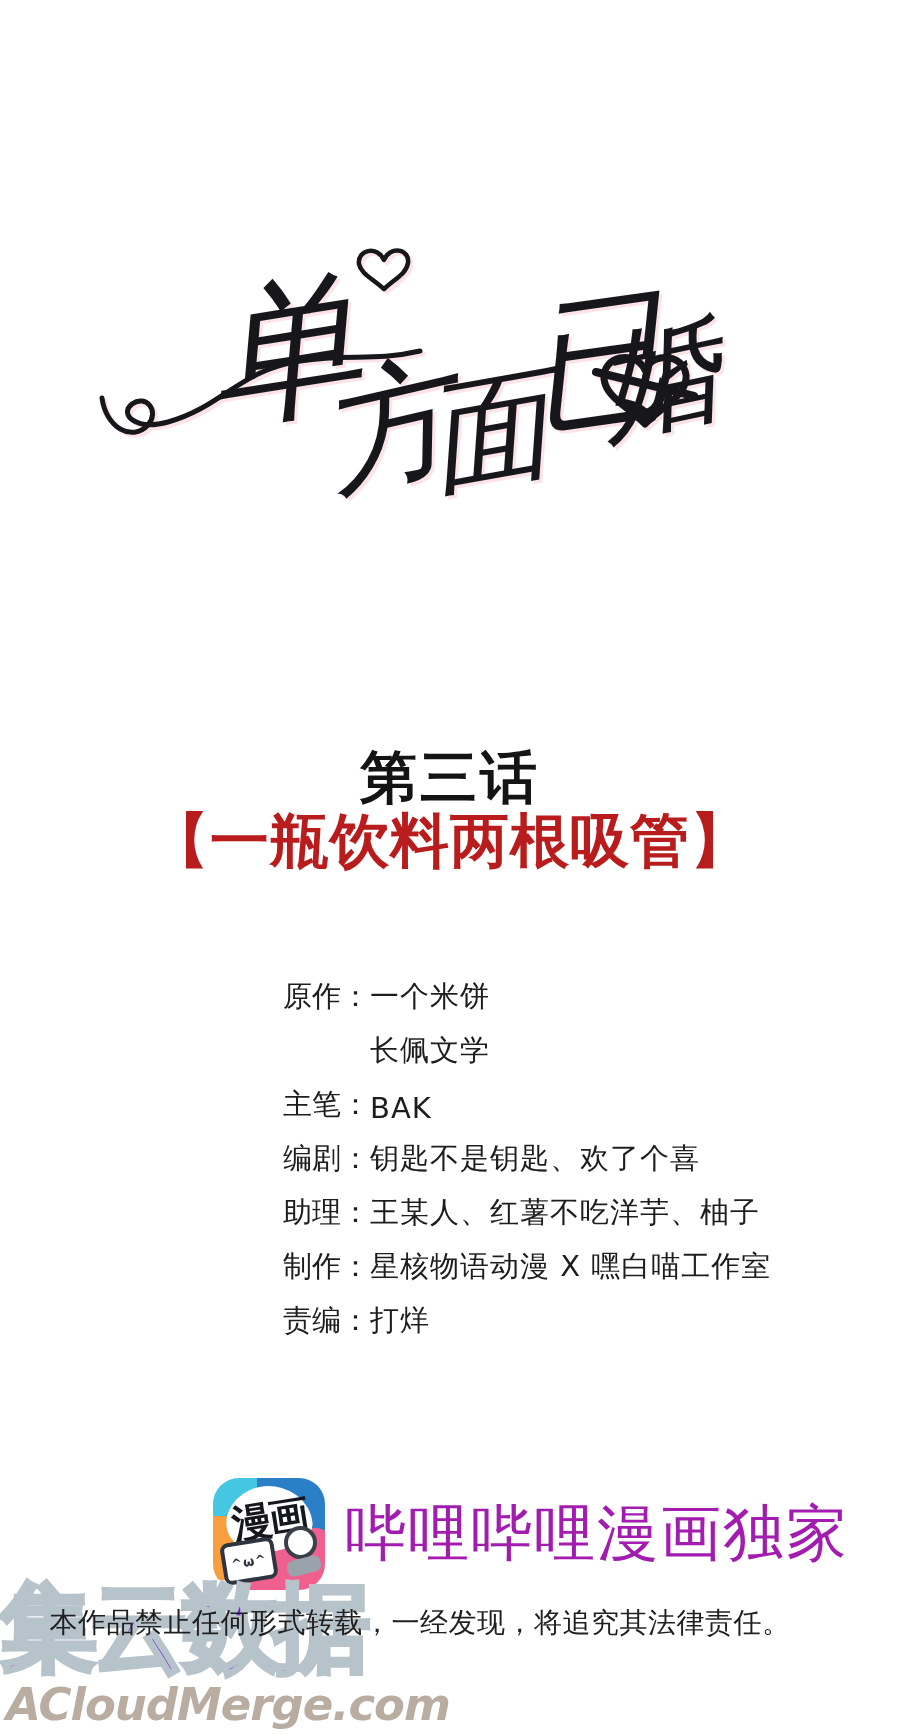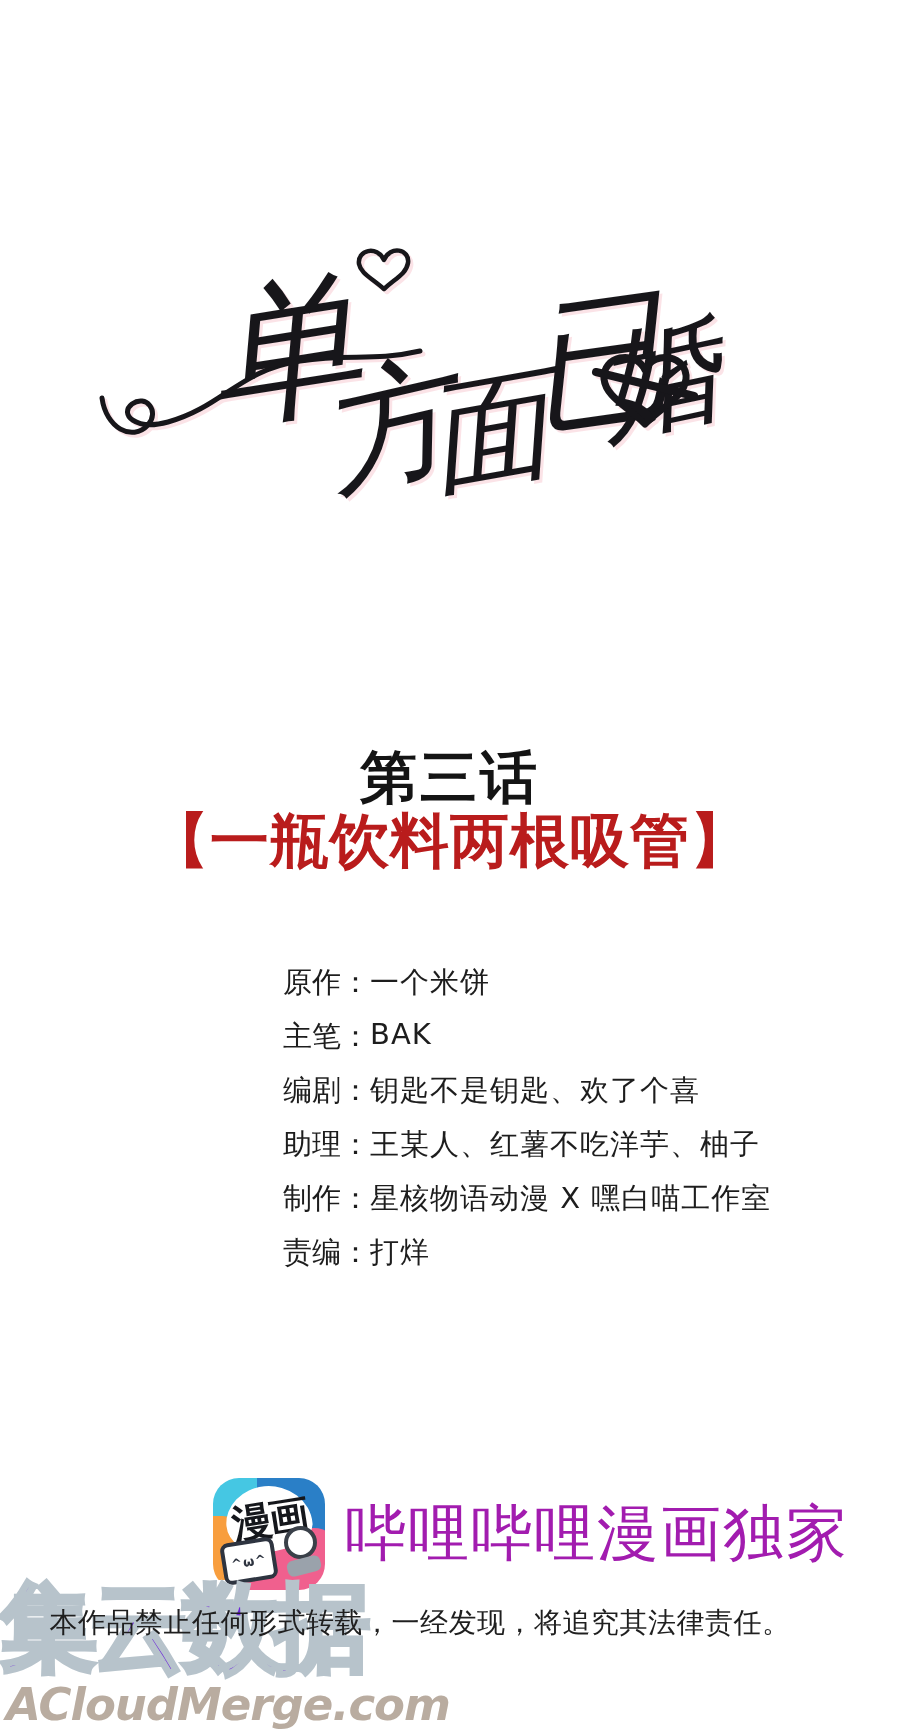--- a/index.html
+++ b/index.html
@@ -13,21 +13,21 @@
   
   .chapter-no{position:absolute;left:0;top:740px;width:900px;text-align:center;
               font-family:"DejaVu Serif","Liberation Serif",serif;font-size:57px;font-weight:bold;
               letter-spacing:3px;color:#141414;}
   .chapter-name{position:absolute;left:0;top:802px;width:900px;text-align:center;
               font-family:"DejaVu Serif","Liberation Serif",serif;font-size:59px;font-weight:bold;
               letter-spacing:1px;color:#b91c1c;white-space:nowrap;}
 
   
   .credits{position:absolute;left:283px;top:963px;}
-  .credit-row{height:54px;display:flex;align-items:flex-start;font-size:29px;color:#1d1d1d;}
+  .credit-row{height:54px;display:flex;align-items:flex-end;font-size:29px;color:#1d1d1d;}
   .credit-label{flex:0 0 87px;white-space:nowrap;}
   .credit-value{white-space:nowrap;letter-spacing:1px;}
 
   
   .brand{position:absolute;left:213px;top:1478px;display:flex;align-items:center;gap:20px;}
   .logo{position:relative;width:112px;height:112px;border-radius:26px;overflow:hidden;background:#ffffff;flex:0 0 112px;}
   .p-cyan  {position:absolute;left:-12px;top:-16px;width:72px;height:62px;background:#45c7e3;border-radius:0 0 62% 42%;}
   .p-blue  {position:absolute;right:-14px;top:-12px;width:82px;height:76px;background:#2a7fc7;border-radius:0 0 0 72%;}
   .p-orange{position:absolute;left:-16px;top:38px;width:56px;height:64px;background:#f89e3e;border-radius:0 62% 52% 0;}
   .p-pink  {position:absolute;right:-10px;bottom:-18px;width:94px;height:80px;background:#f0608e;border-radius:72% 22% 0 0;}
@@ -79,20 +79,24 @@
   <div class="chapter-no">第三话</div>
   <div class="chapter-name">【一瓶饮料两根吸管】</div>
 
   <div class="credits">
 
       <div class="credit-row">
         <span class="credit-label">原作：</span>
         <span class="credit-value">一个米饼</span>
       </div>
 
+      <div class="credit-row">
+        <span class="credit-label"></span>
+        <span class="credit-value">长佩文学</span>
+      </div>
 
       <div class="credit-row">
         <span class="credit-label">主笔：</span>
         <span class="credit-value">BAK</span>
       </div>
 
       <div class="credit-row">
         <span class="credit-label">编剧：</span>
         <span class="credit-value">钥匙不是钥匙、欢了个喜</span>
       </div>

